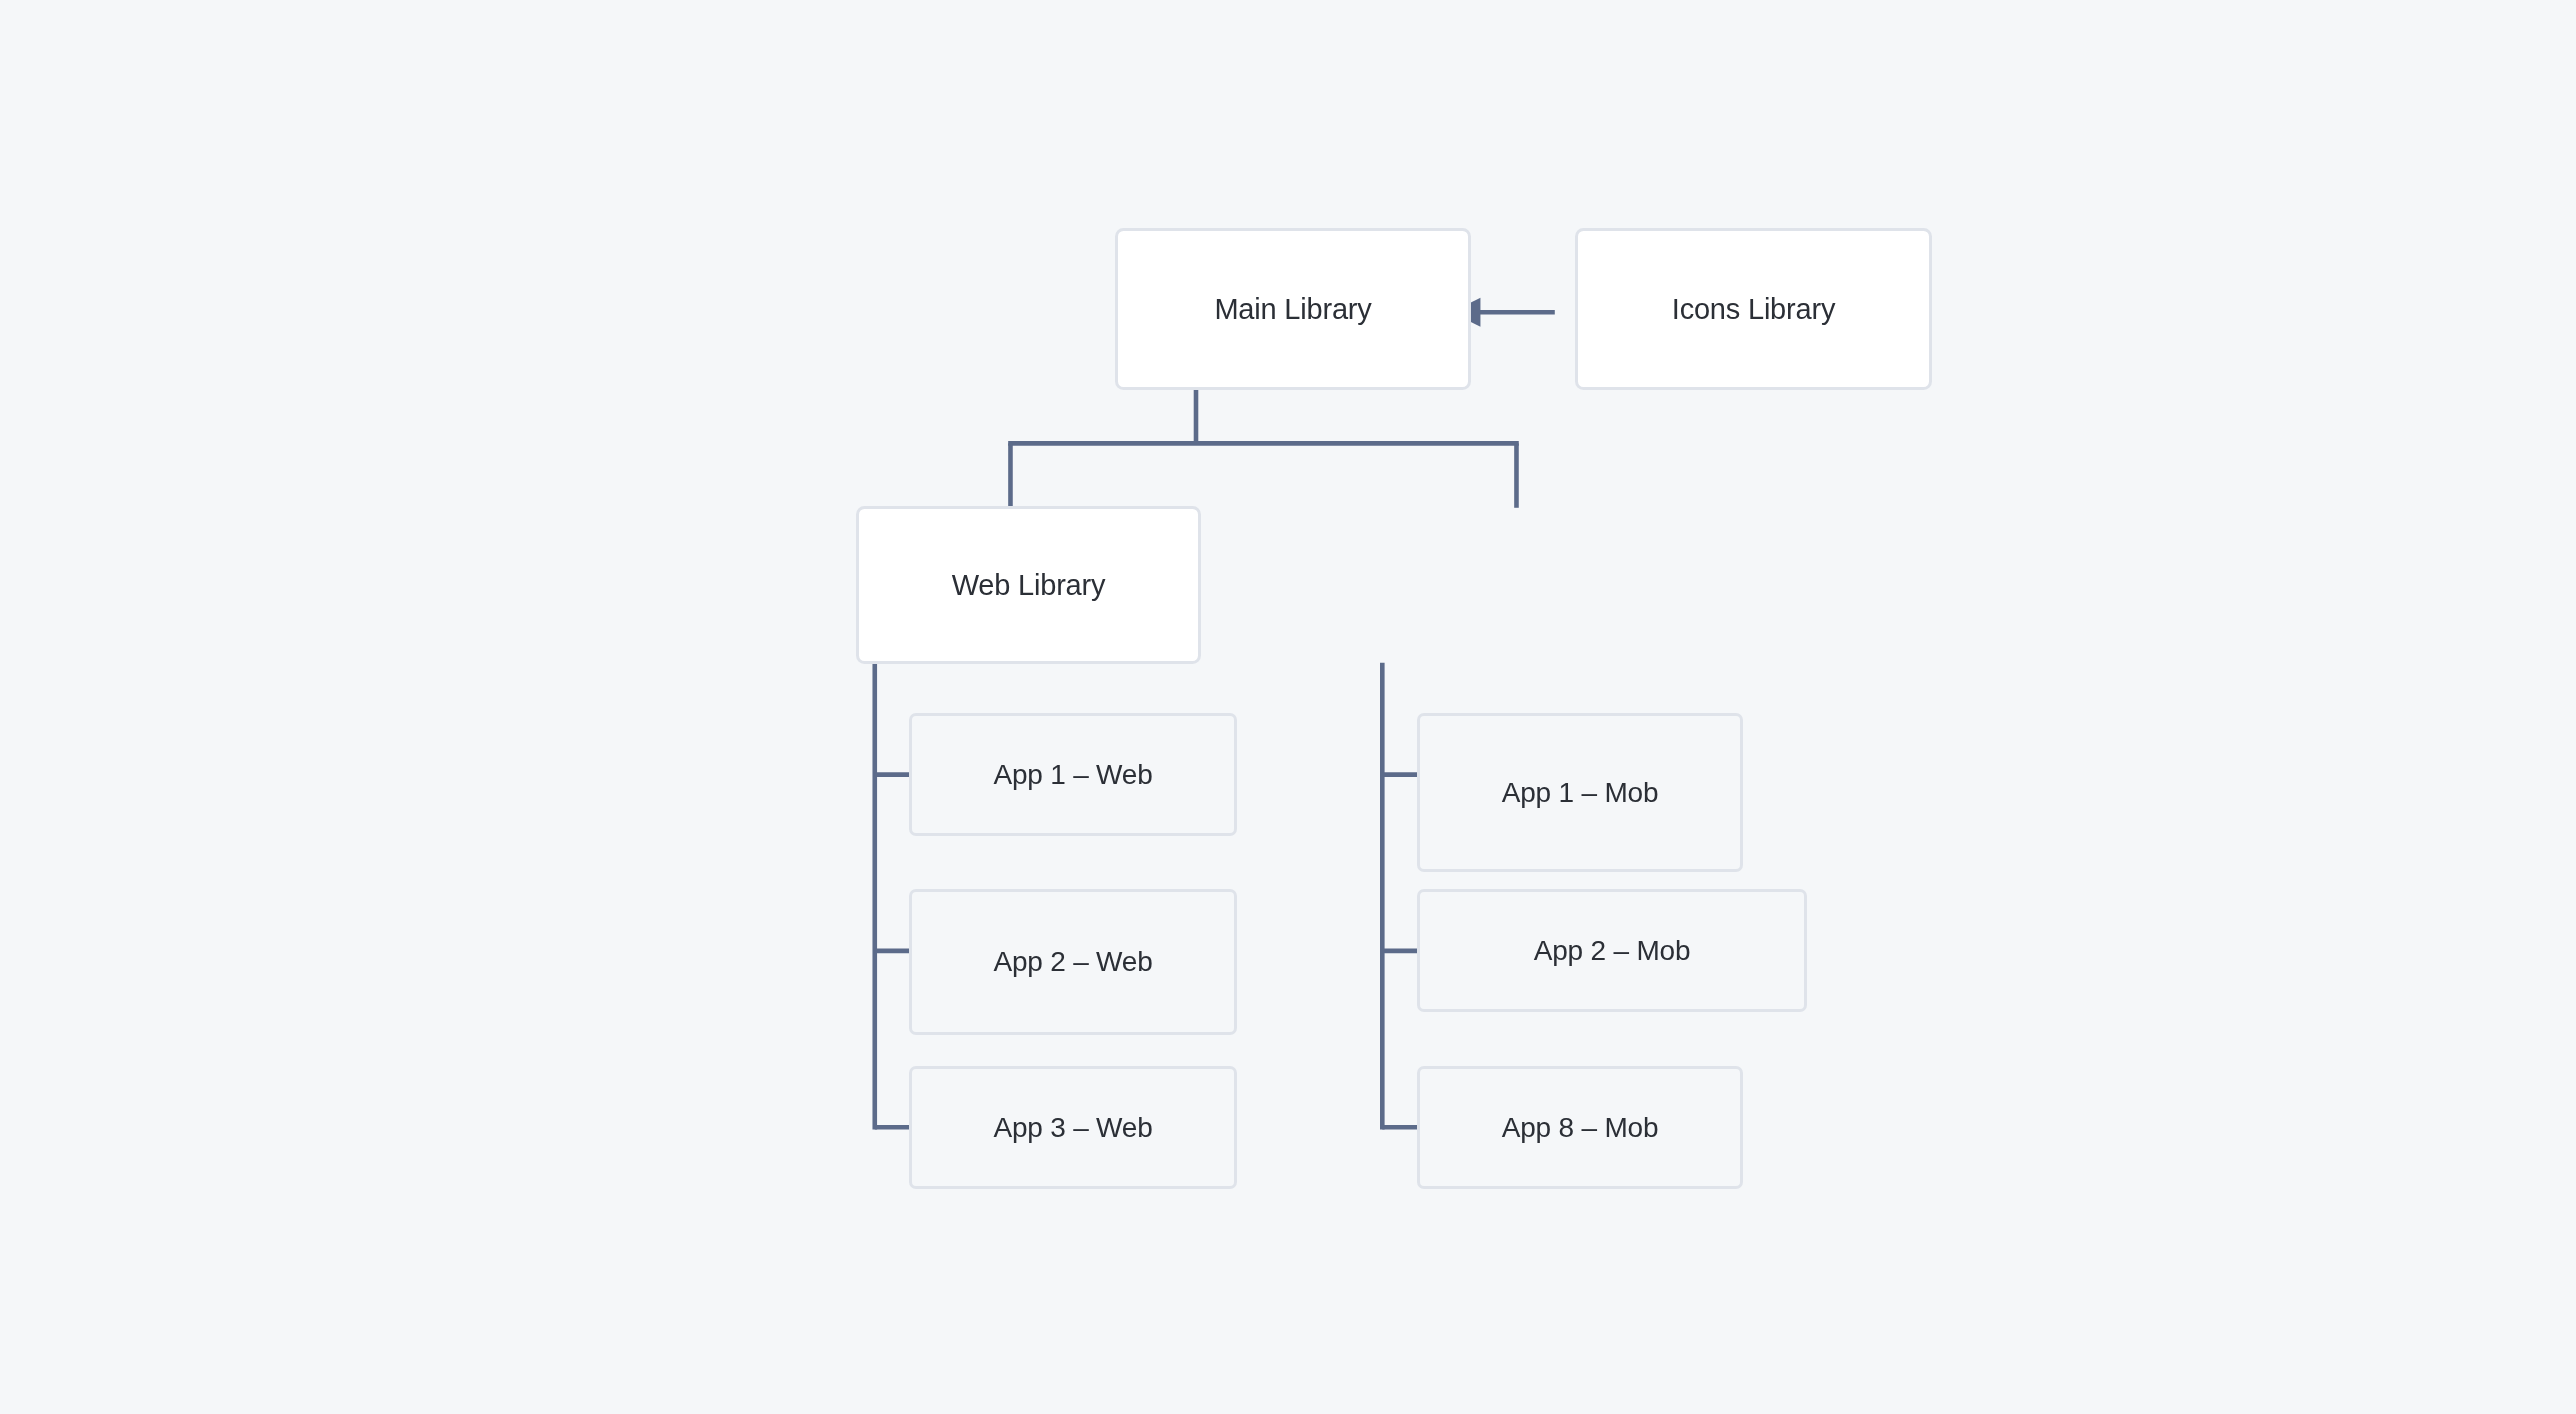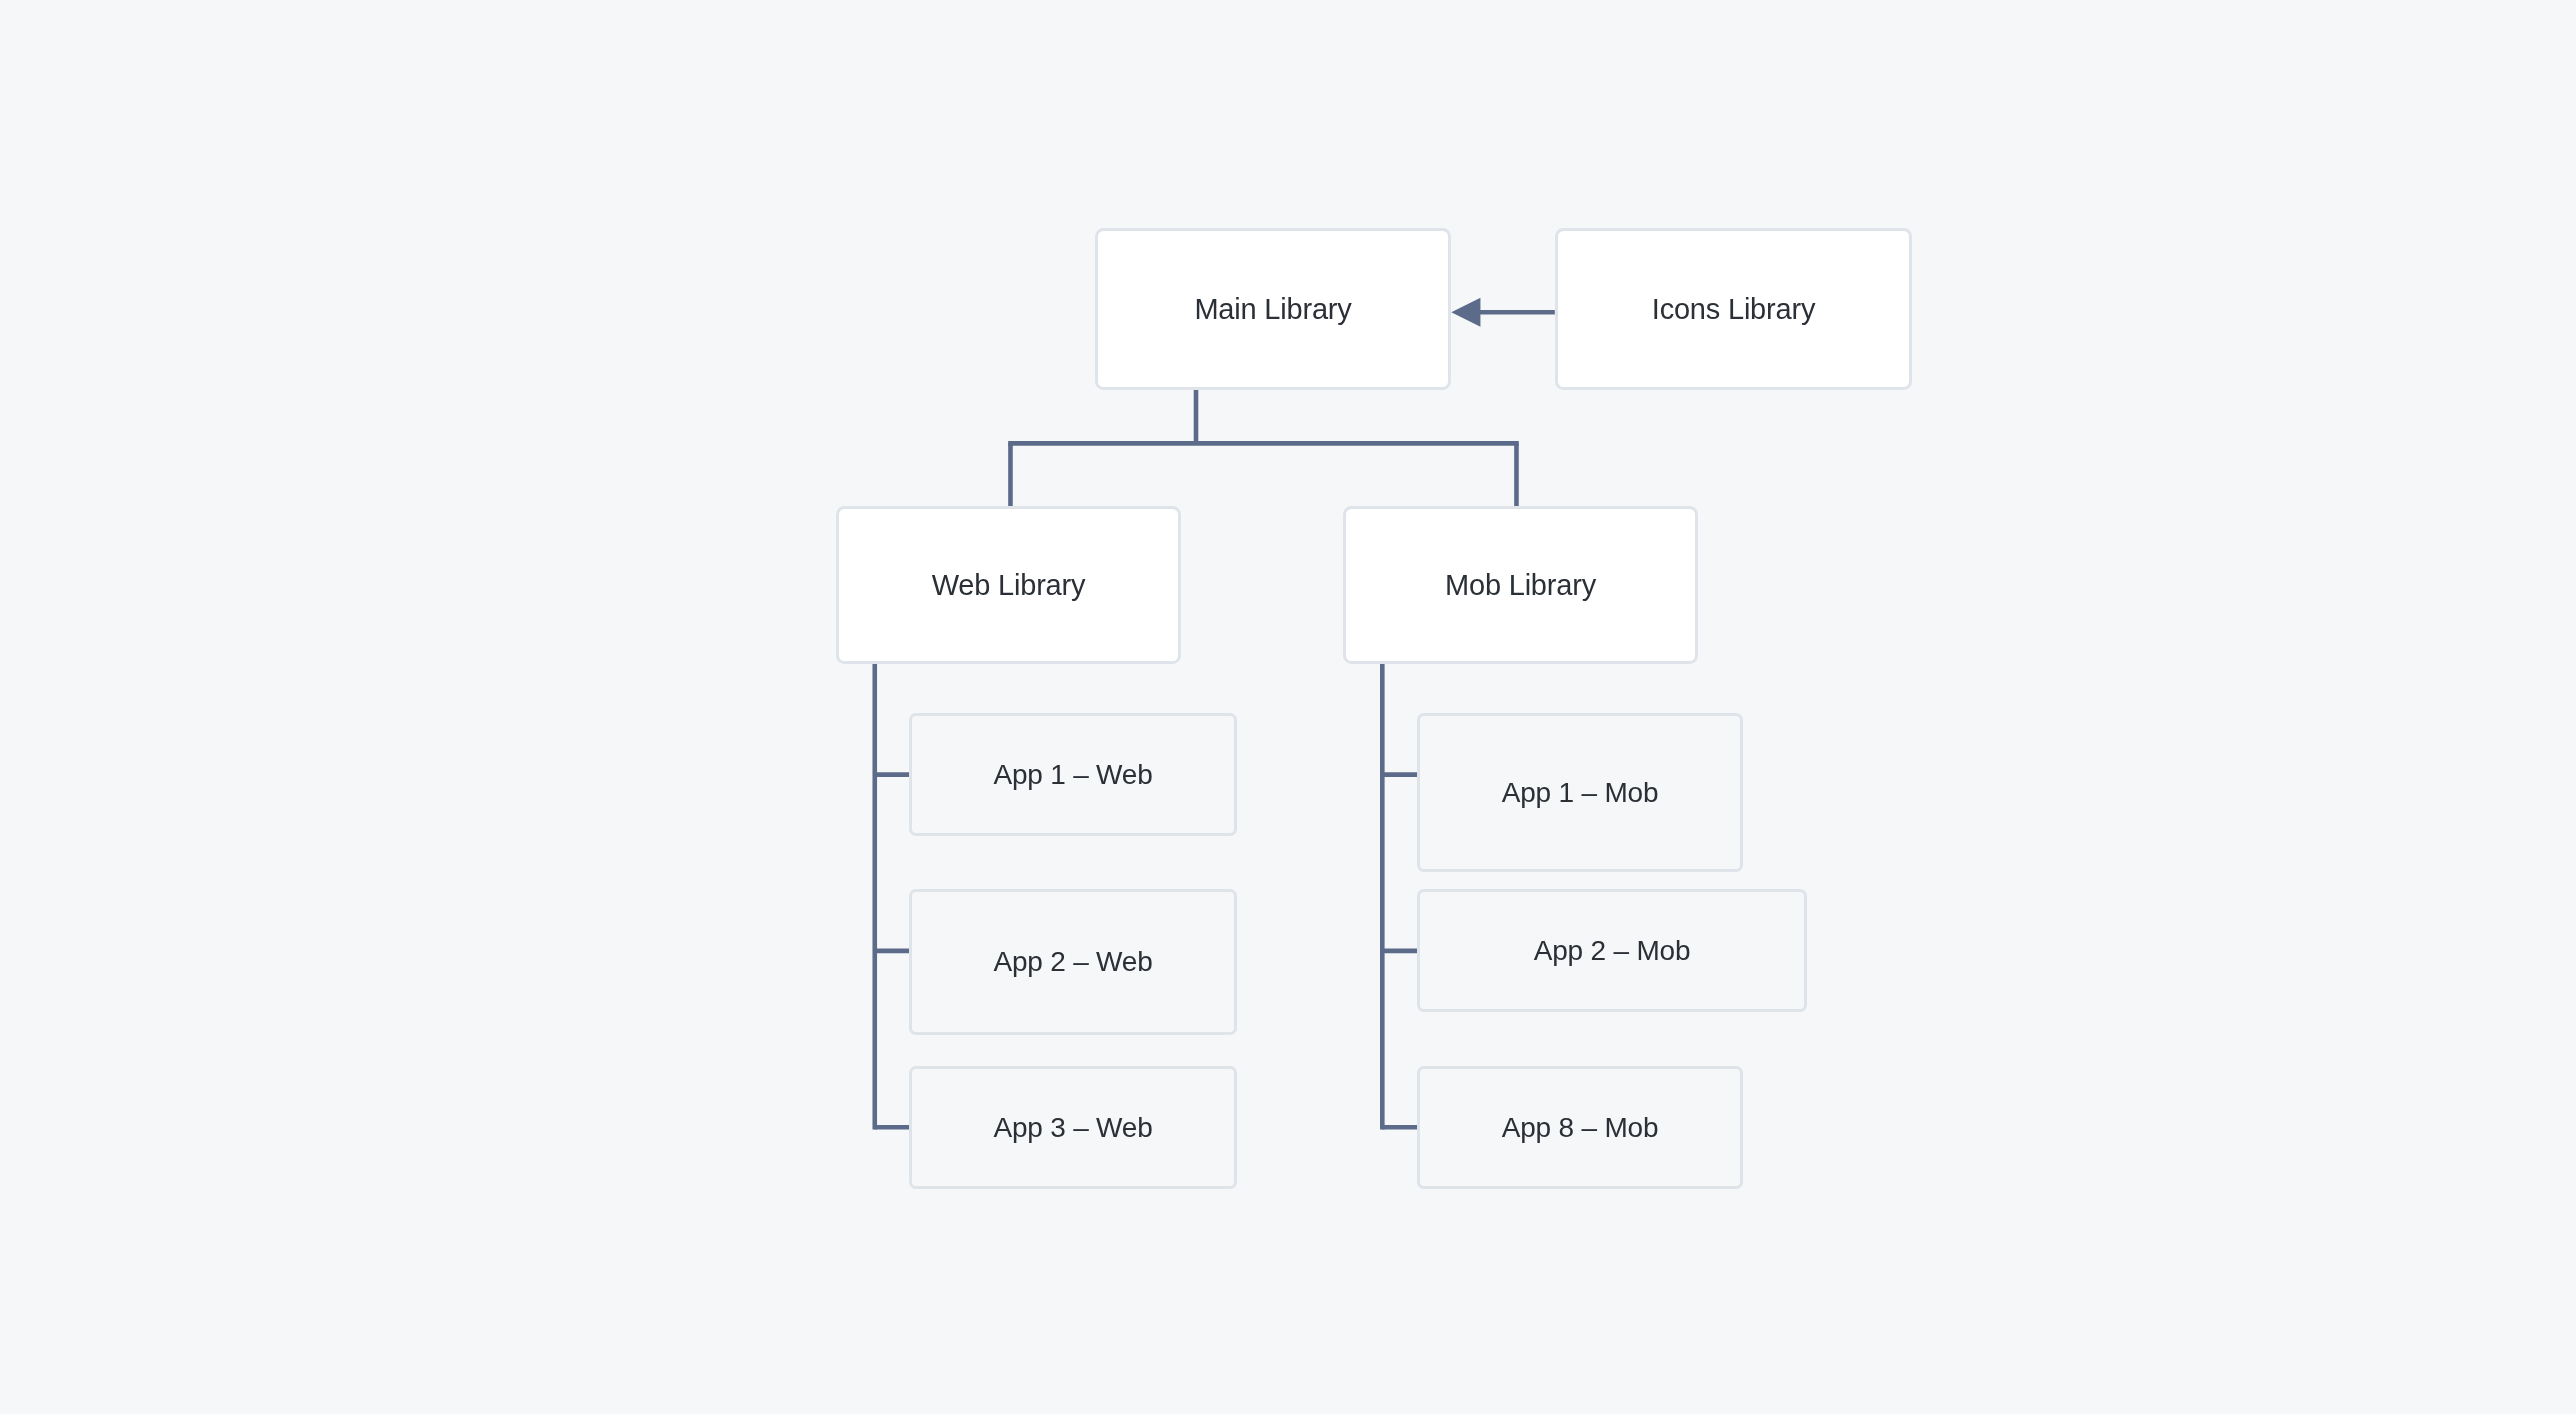--- a/index.html
+++ b/index.html
@@ -39,20 +39,21 @@
     align-items: center;
     justify-content: center;
     border-radius: 8.4px;
     text-align: center;
   }
 
   
   .node.library {
     background: #ffffff;
     border: 3.8px solid #dfe3ea;
+    margin-left: 20px;
   }
 
   
   .node.app {
     background: #f5f7f9;
     border: 3.1px solid #dfe3ea;
     border-radius: 7px;
   }
 
   .node-label {
@@ -125,23 +126,20 @@
   </div>
 
   <div class="node library" id="node-icons">
     <span class="node-label">Icons Library</span>
   </div>
 
   <div class="node library" id="node-web">
     <span class="node-label">Web Library</span>
   </div>
 
-  <div class="node library" id="node-mob">
-    <span class="node-label">Mob Library</span>
-  </div>
 
   <div class="node app" id="node-app1-web">
     <span class="node-label">App 1 – Web</span>
   </div>
 
   <div class="node app" id="node-app2-web">
     <span class="node-label">App 2 – Web</span>
   </div>
 
   <div class="node app" id="node-app3-web">

